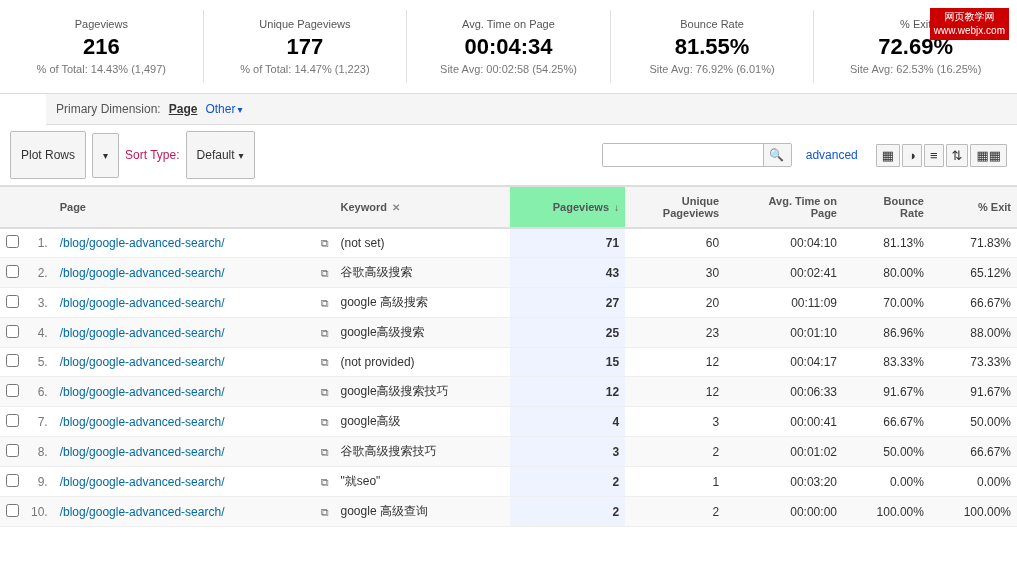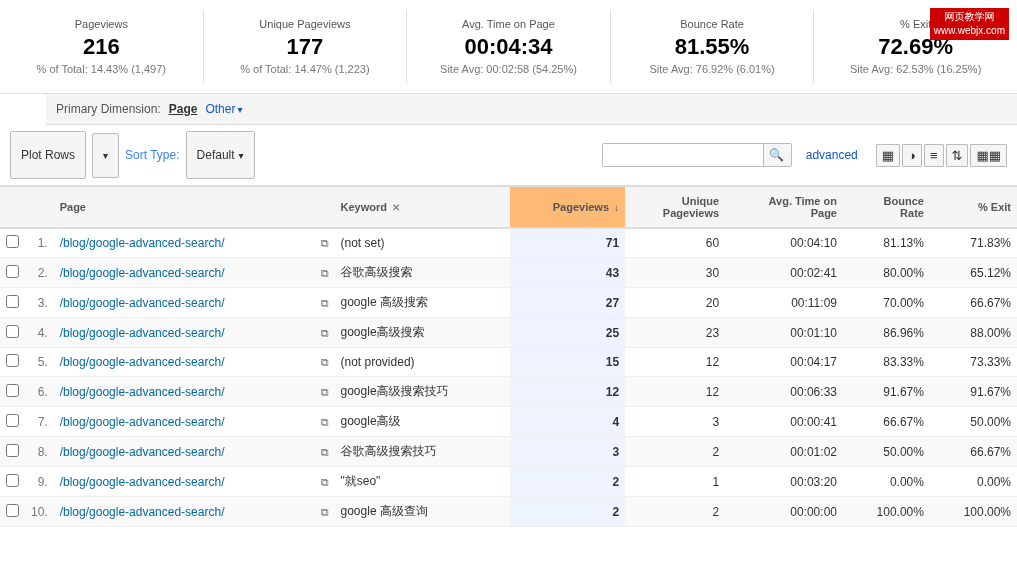--- a/index.html
+++ b/index.html
@@ -83,21 +83,21 @@
 
     .sort-icon { font-size: 10px; margin-left: 2px; }
     .filter-icon { font-size: 10px; color: #888; margin-left: 2px; cursor: pointer; }
 
     .cb-cell { width: 20px; text-align: center; }
     .num-cell { width: 24px; color: #777; text-align: right; }
 
     .copy-icon { font-size: 11px; color: #777; cursor: pointer; margin-left: 2px; }
 
     
-    .data-table th.pv-col { background: #fdba74; }
+    .data-table th.pv-col { background: #86efac; }
     .data-table td.pv-col { background: #eef3ff; font-weight: bold; text-align: right; }
   </style>
 </head>
 <body>
 
 <div class="watermark">
   <div>网页教学网</div>
   <div>www.webjx.com</div>
 </div>
 
@@ -136,21 +136,21 @@
     <span>Other</span>
     <span class="arrow">▾</span>
   </div>
 </div>
 
 <div class="toolbar">
   <button class="btn">Plot Rows</button>
   <button class="btn">
     <span class="arrow">▾</span>
   </button>
-  <span style="font-size:12px; color:#3b82f6;">Sort Type:</span>
+  <span style="font-size:12px; color:#be185d;">Sort Type:</span>
   <button class="btn">
     <span>Default</span>
     <span class="arrow">▾</span>
   </button>
 
   <div class="search-box">
     <input type="text" placeholder="" style="">
     <div class="search-icon-btn">
       <span>🔍</span>
     </div>

